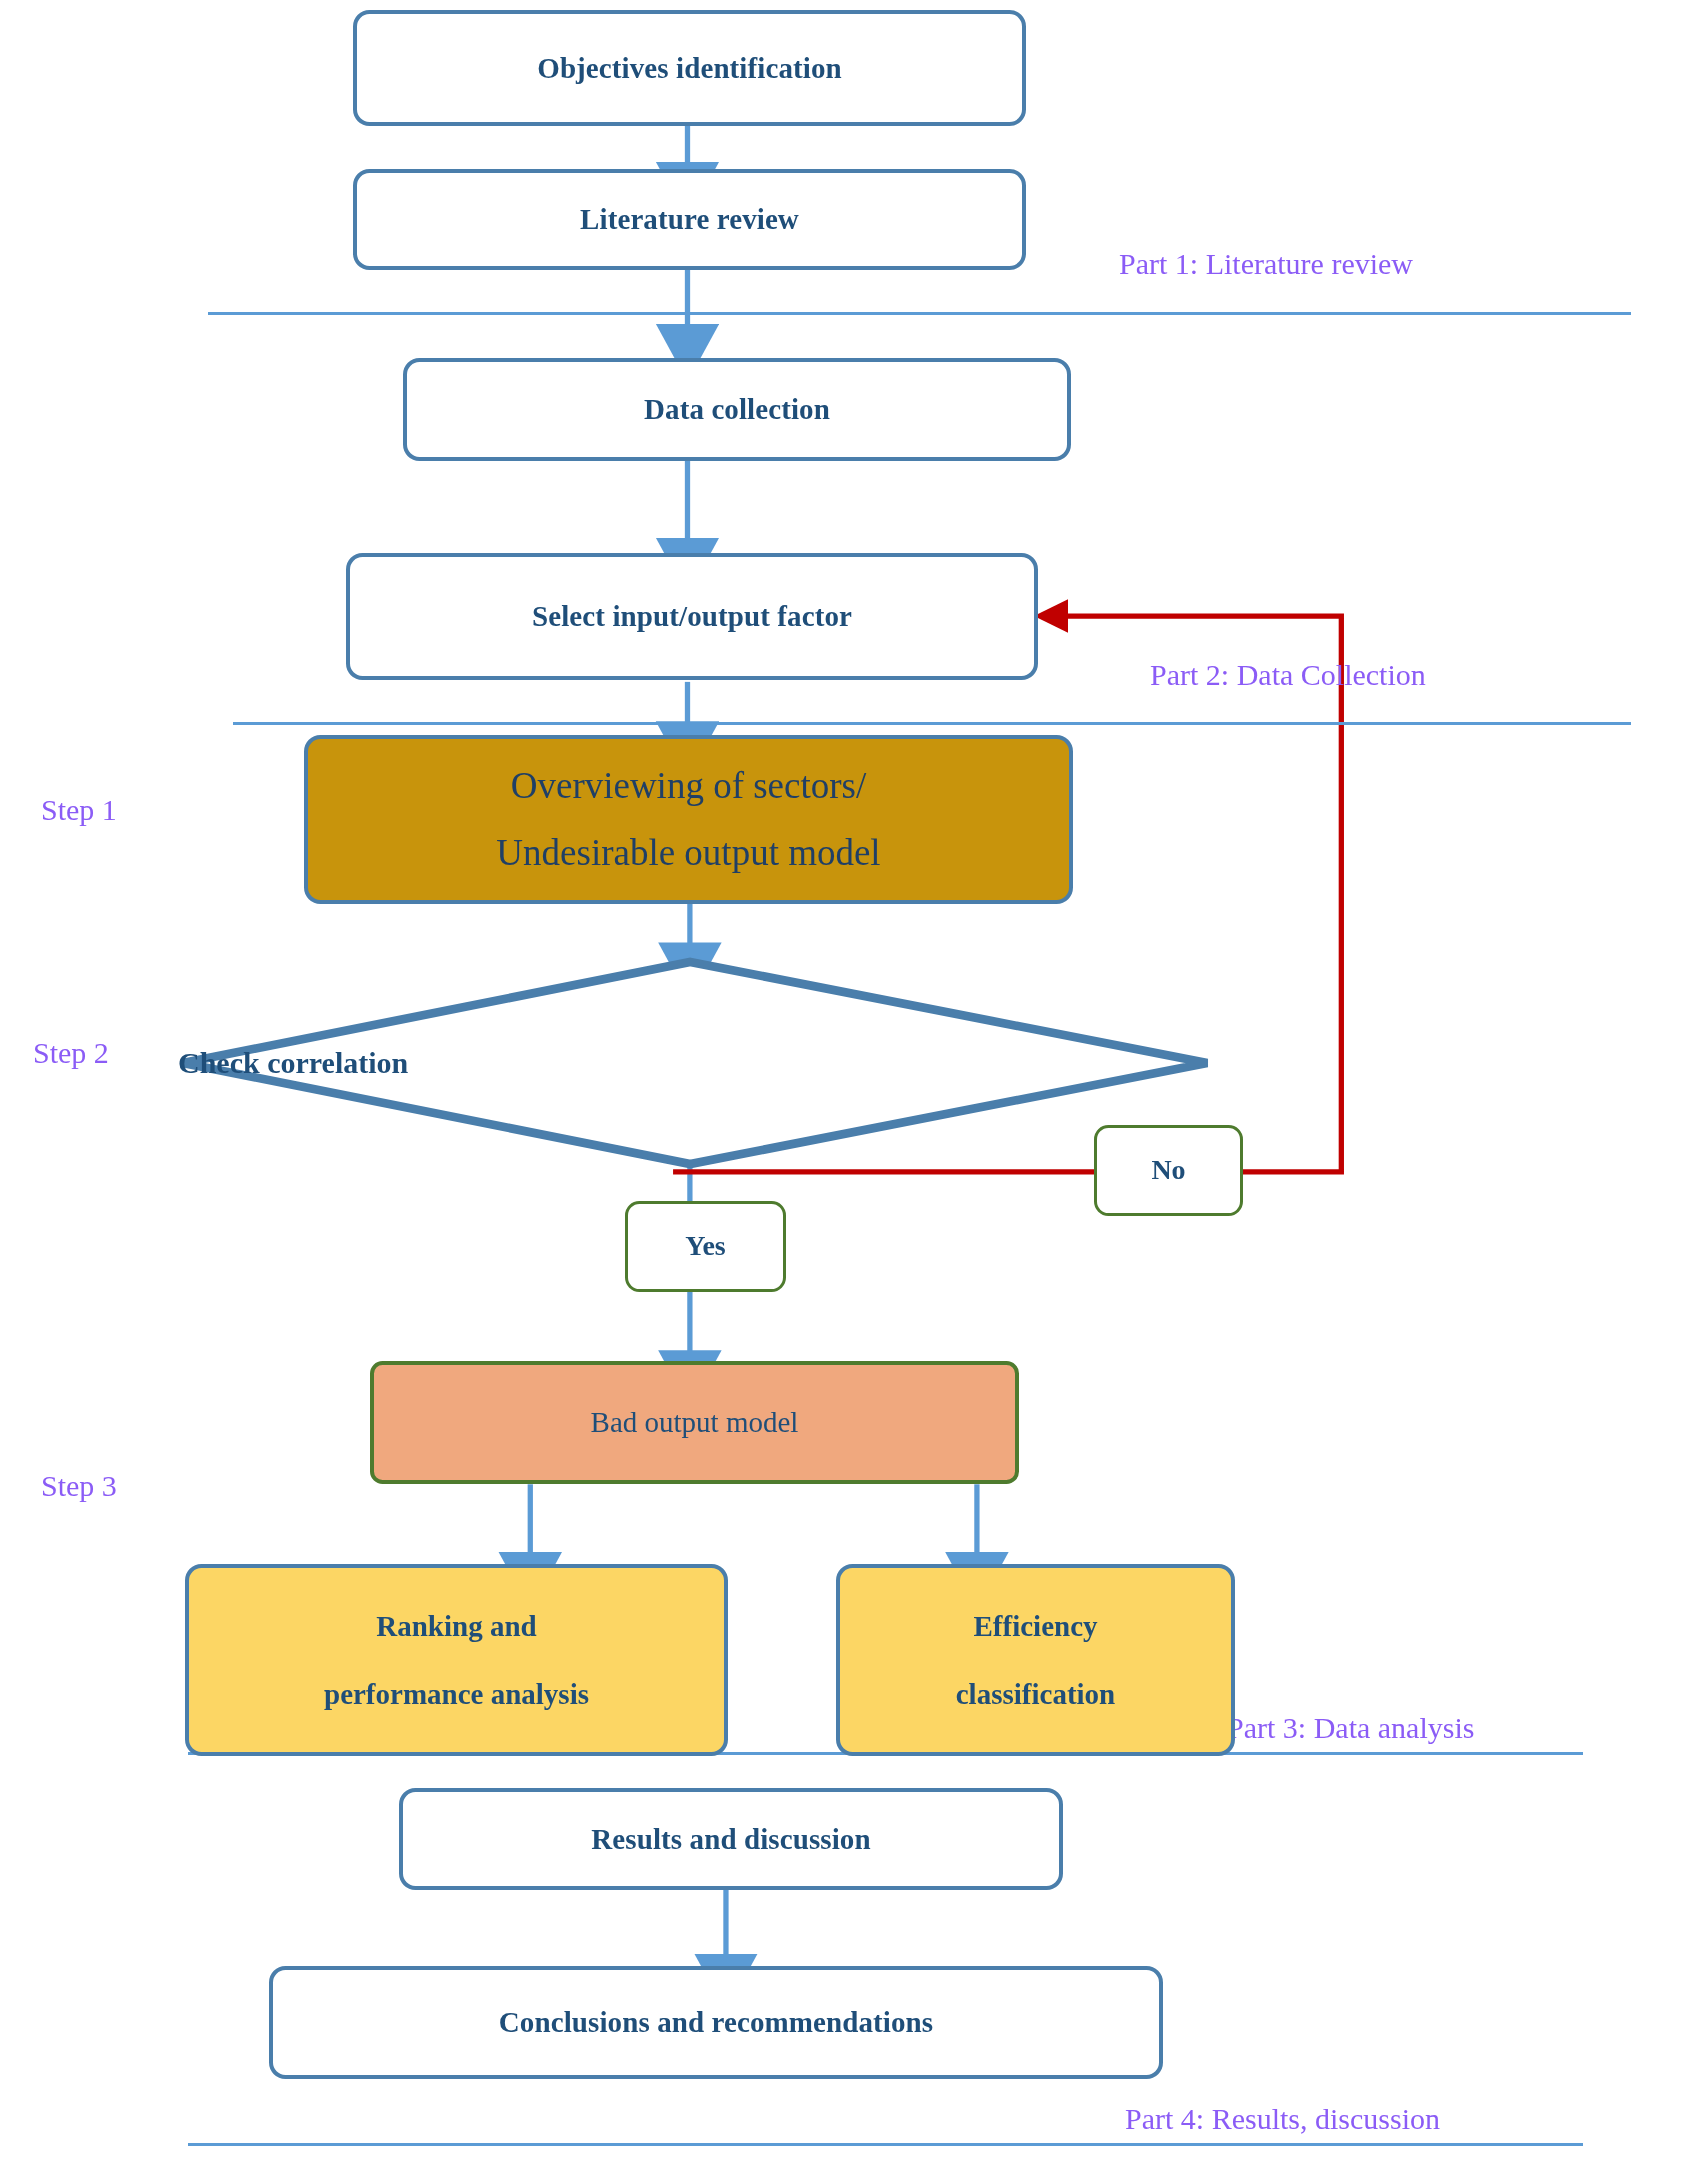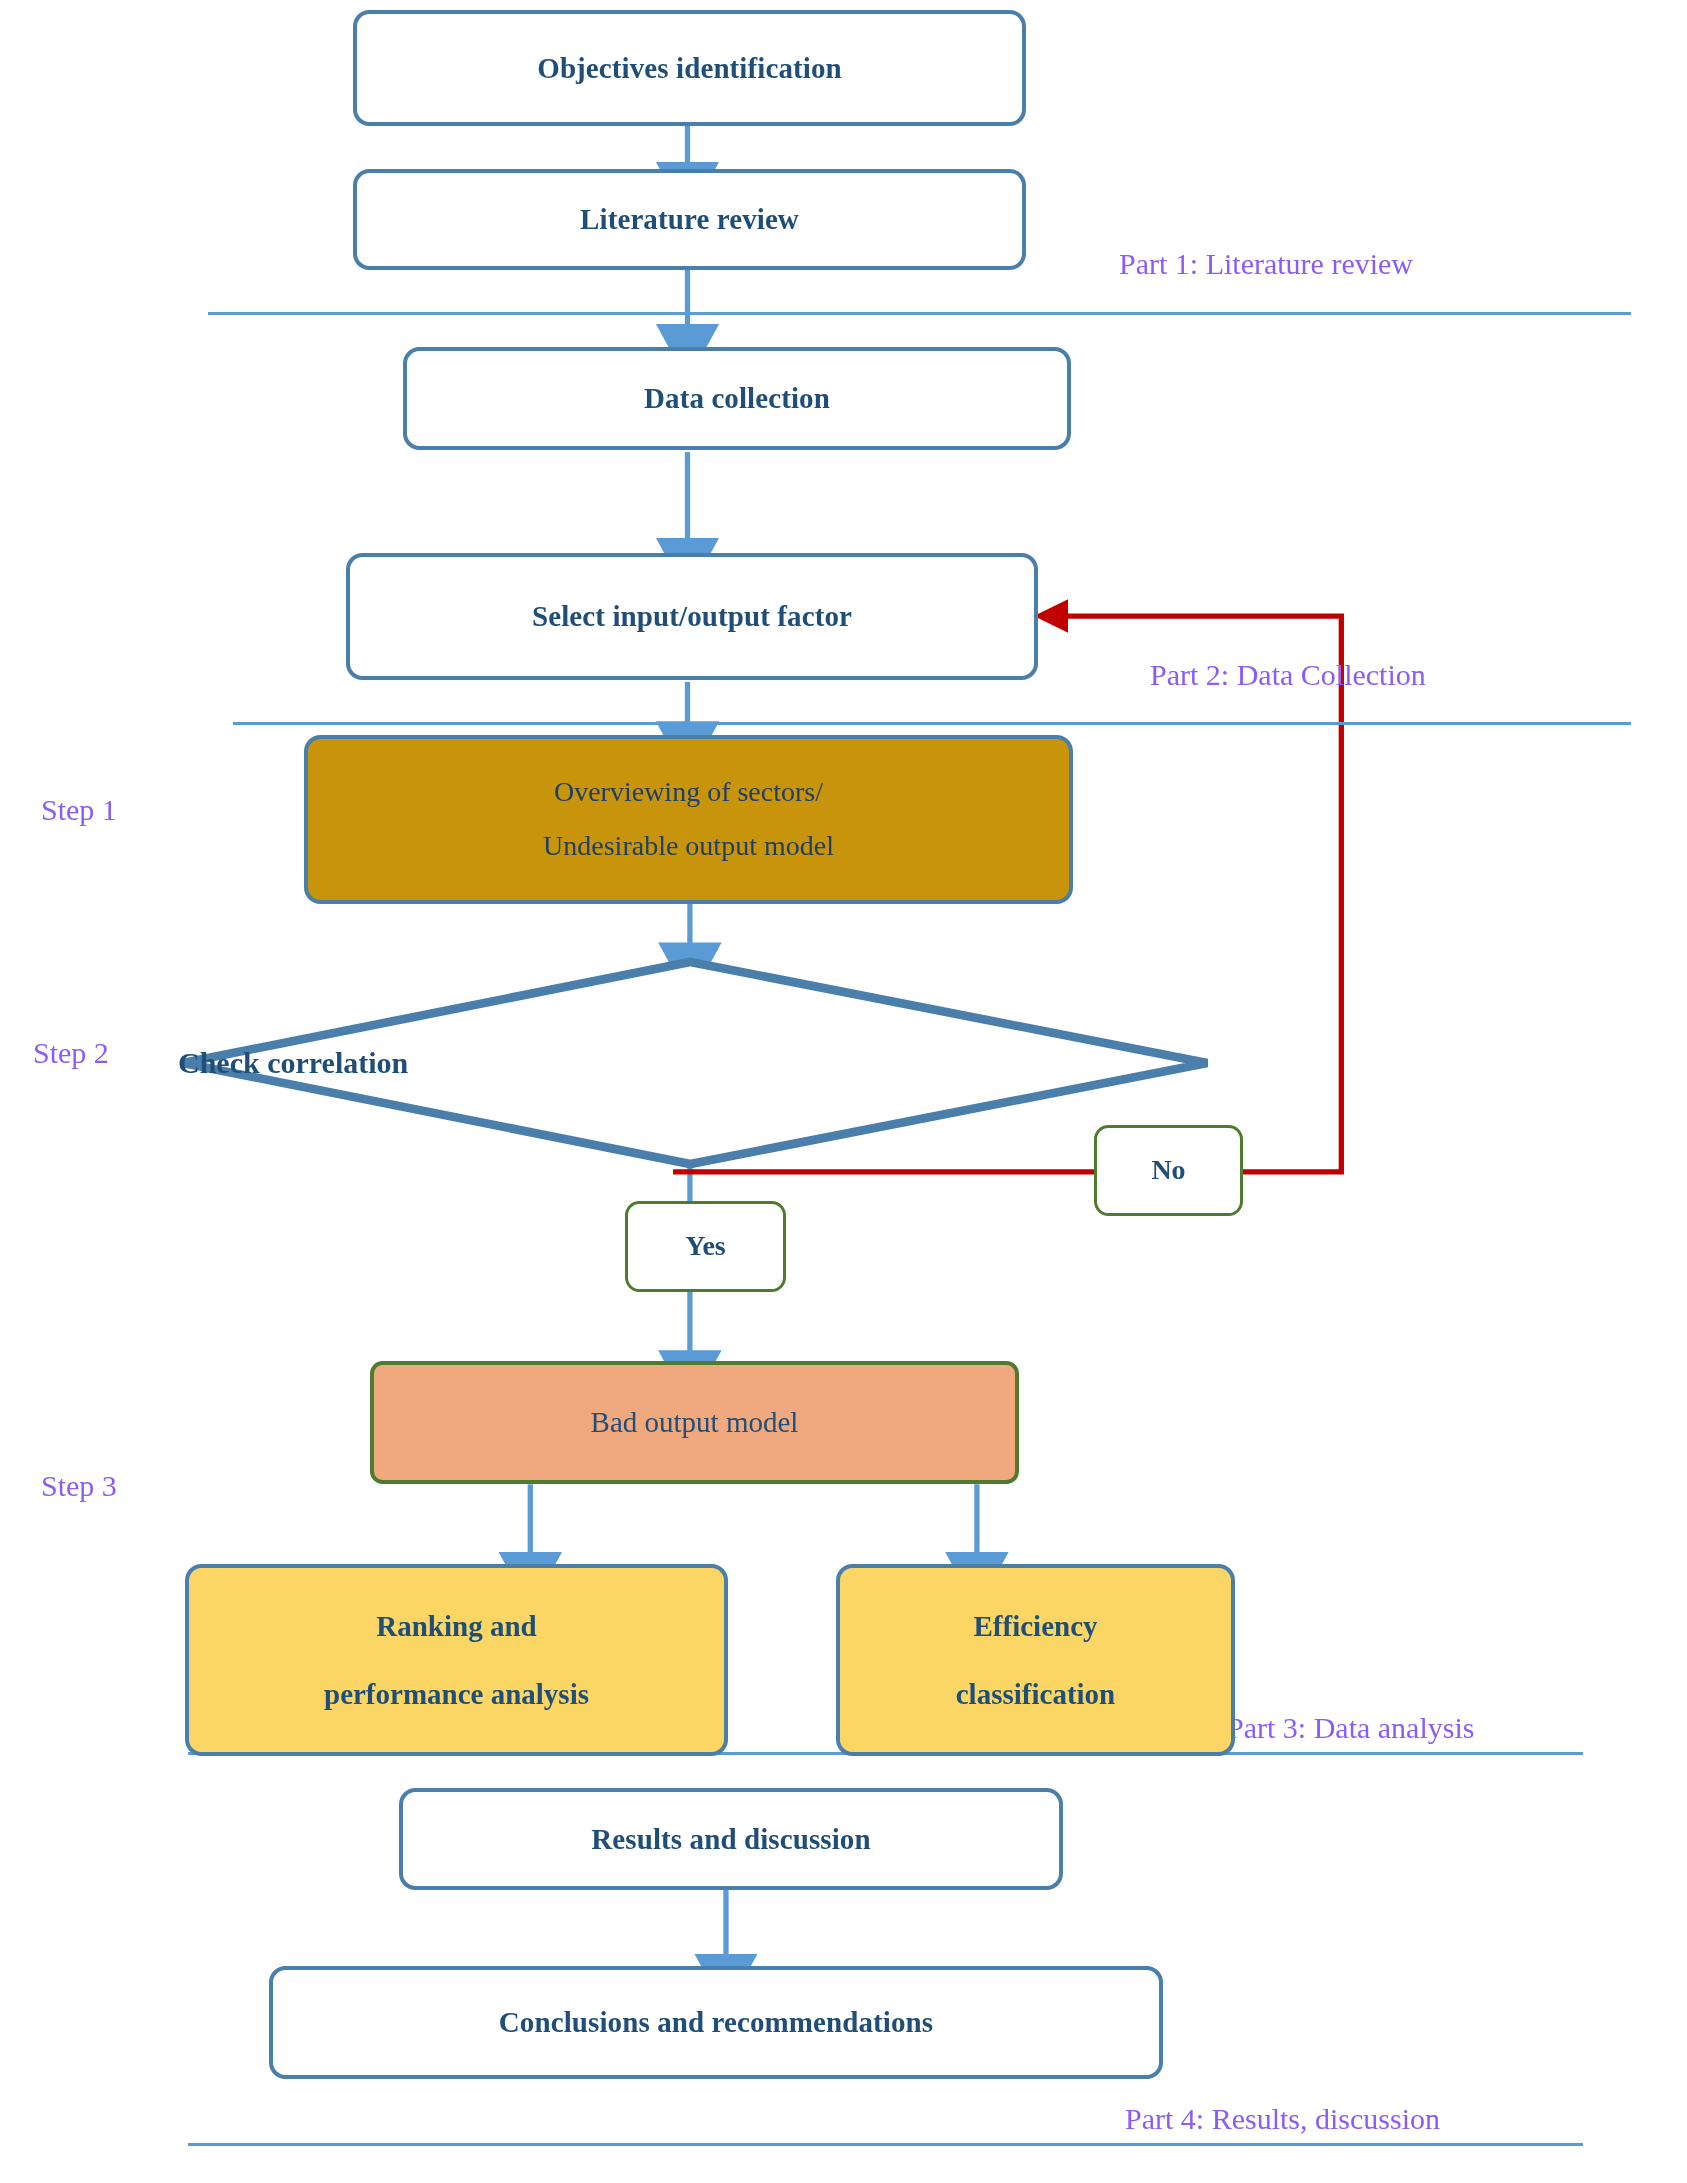--- a/index.html
+++ b/index.html
@@ -39,21 +39,21 @@
     font-size: 29px;
     letter-spacing: 0.1px;
   }
 
   
   .goldbox {
     background: #C8940C;
     border: 4.3px solid #4A7EAB;
     border-radius: 16.4px;
     font-weight: normal;
-    font-size: 28px;
+    font-size: 37px;
     color: #1F3F66;
   }
   .goldbox .line { margin: 6.7px 0; }
 
   
   .ynbox {
     background: #ffffff;
     border: 3.8px solid #4E7B2E;
     border-radius: 14.4px;
     font-weight: bold;
@@ -168,21 +168,21 @@
   <div class="plainlabel" style="left:41px; top:1469px;">Step 3</div>
 
   <div class="node proc" style="left:353px; top:9.6px; width:673px; height:116px;align-items:flex-end;">
     <span class="line">Objectives identification</span>
   </div>
 
   <div class="node proc" style="left:353px; top:169px; width:673px; height:101px;">
     <span class="line">Literature review</span>
   </div>
 
-  <div class="node proc" style="left:403px; top:347px; width:668px; height:103px;justify-content:center;">
+  <div class="node proc" style="left:403px; top:358px; width:668px; height:103px;justify-content:center;">
     <span class="line">Data collection</span>
   </div>
 
   <div class="node proc" style="left:346px; top:553px; width:692px; height:127px;">
     <span class="line">Select input/output factor</span>
   </div>
 
   <div class="node goldbox" style="left:304px; top:735px; width:769px; height:169px;">
     <span class="line">Overviewing of sectors/</span>
     <span class="line">Undesirable output model</span>

